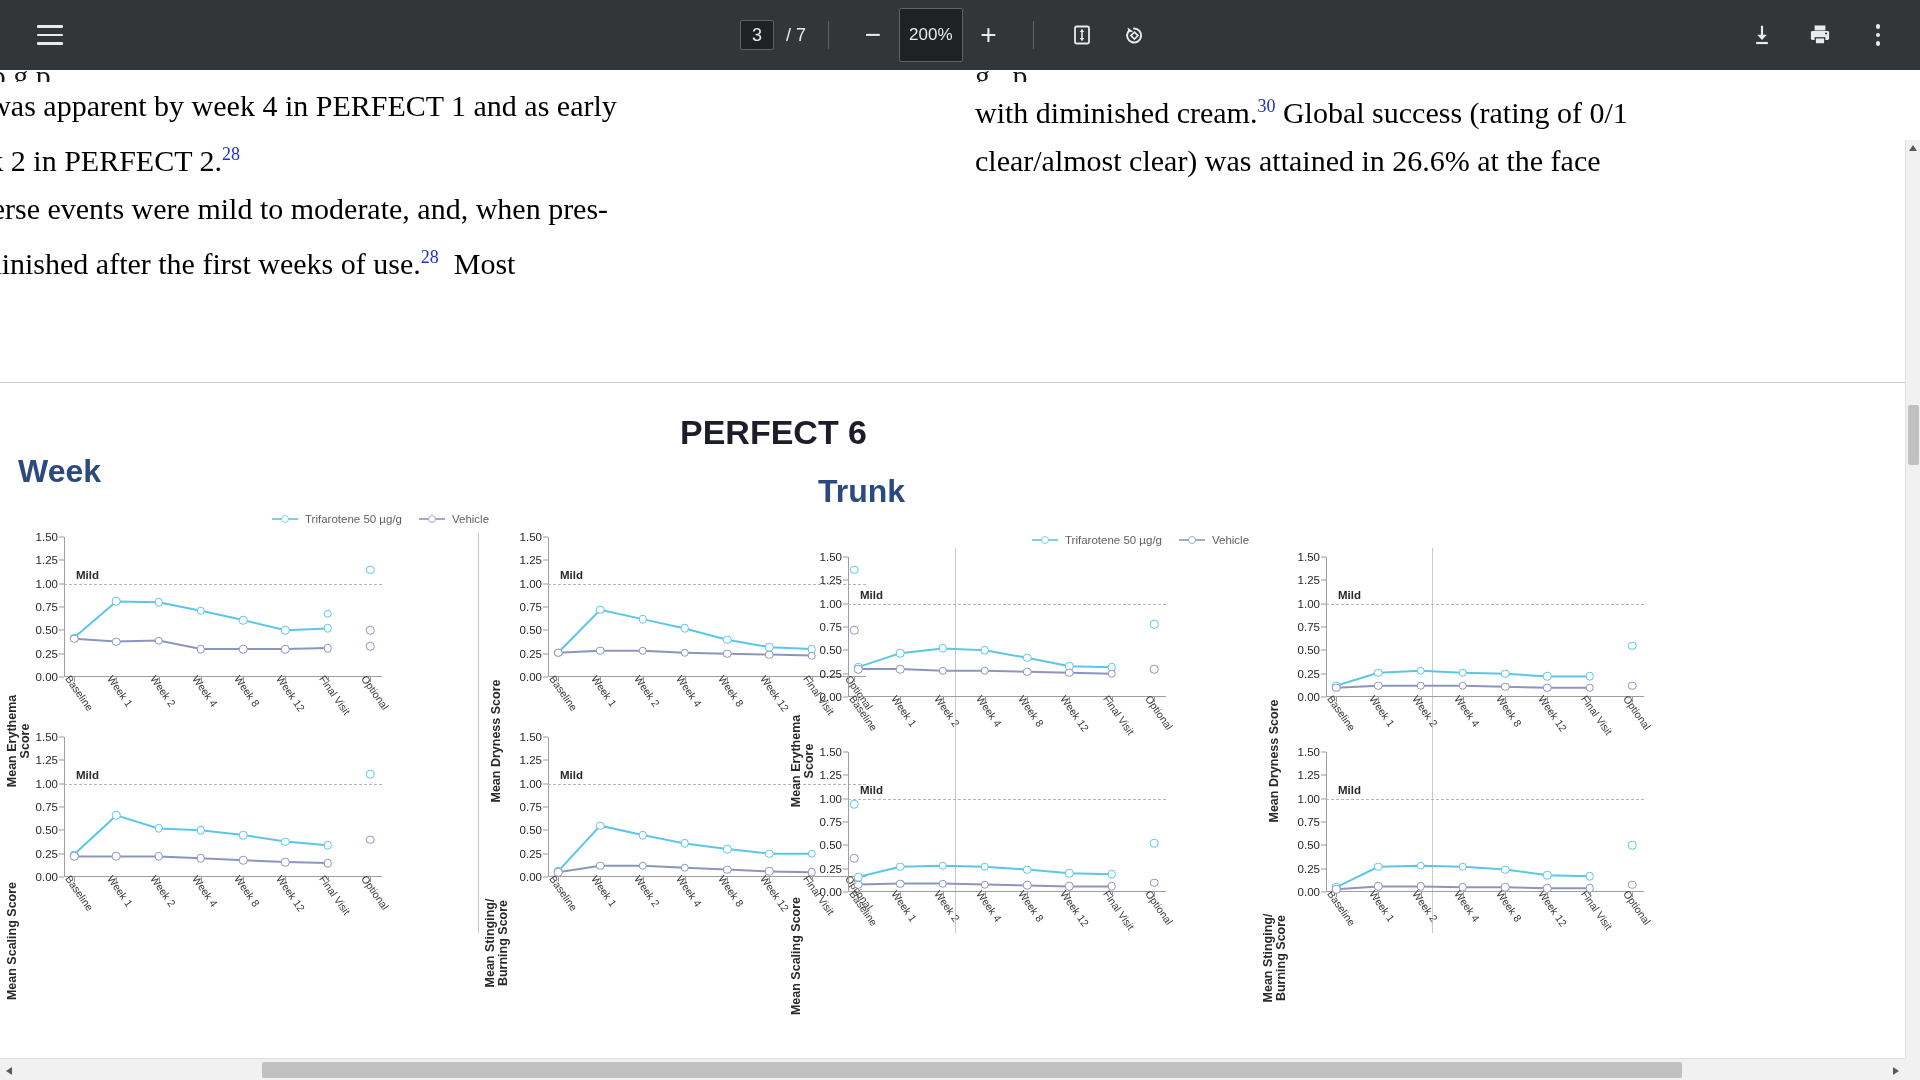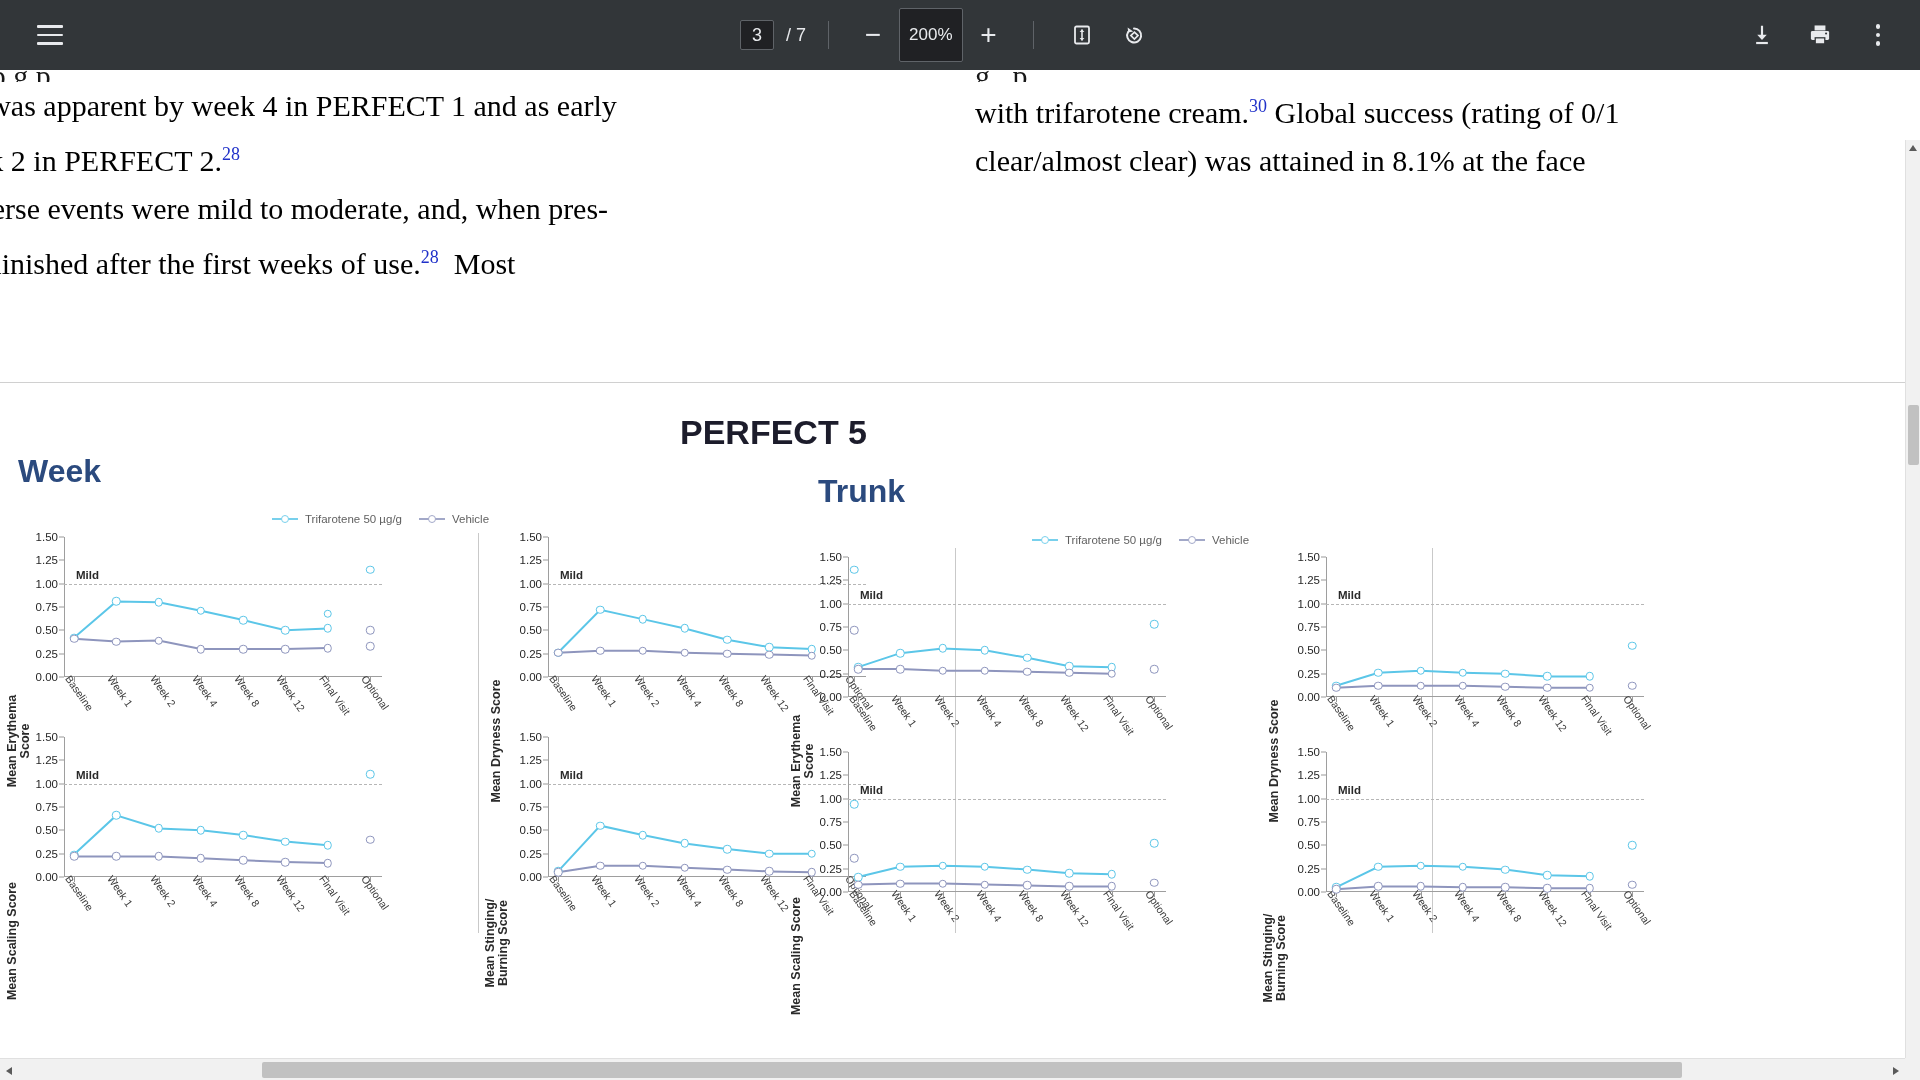--- a/index.html
+++ b/index.html
@@ -335,28 +335,28 @@
     <div id="col-left" class="txt-col">
       <div class="clipline">apy p      g      p</div>
       <div><span>ons was apparent by week 4 in PERFECT 1 and as early</span></div>
       <div><span>week 2 in PERFECT 2.</span><span class="sup">28</span></div>
       <div><span>Adverse events were mild to moderate, and, when pres-</span></div>
       <div><span>,  diminished   after   the   first   weeks   of   use.</span><span class="sup">28</span>&nbsp;&nbsp;<span>Most</span></div>
     </div>
 
     <div id="col-right" class="txt-col">
       <div class="clipline">g                                                       ,  p</div>
-      <div><span>with trifarotene cream.</span><span class="sup">30</span>&nbsp;<span>Global success (rating of 0/1</span></div>
-      <div><span>clear/almost clear) was attained in 8.1% at the face</span></div>
+      <div><span>with diminished cream.</span><span class="sup">30</span>&nbsp;<span>Global success (rating of 0/1</span></div>
+      <div><span>clear/almost clear) was attained in 26.6% at the face</span></div>
     </div>
 
     <div id="fig-rule"></div>
 
     <div id="figure">
-      <div id="perfect-title">PERFECT 5</div>
+      <div id="perfect-title">PERFECT 6</div>
       <div id="title-face" class="panel-title">Week</div>
       <div id="title-trunk" class="panel-title">Trunk</div>
 
       <div id="legend-face" class="legend">
         <span class="legend-mark lg-tri">
           <span class="ln" style="background:#5bc6e8"></span>
             <span class="mk"></span>
         </span>
         <span class="legend-label">Trifarotene 50 µg/g</span>
         <span class="legend-mark lg-veh">

